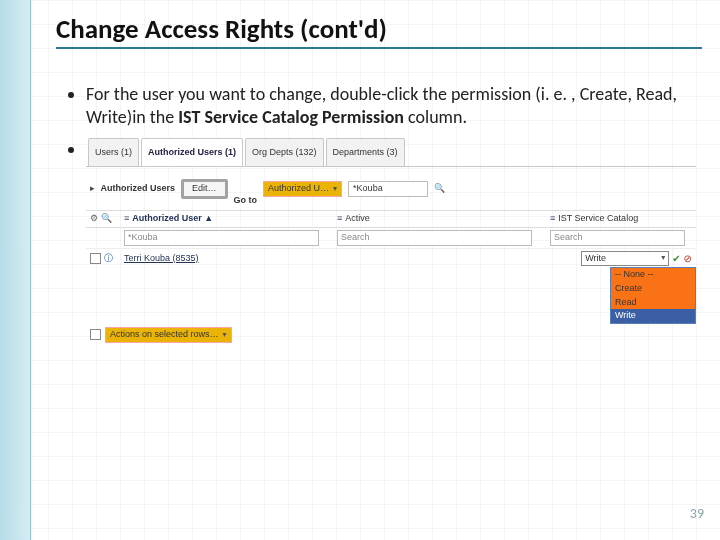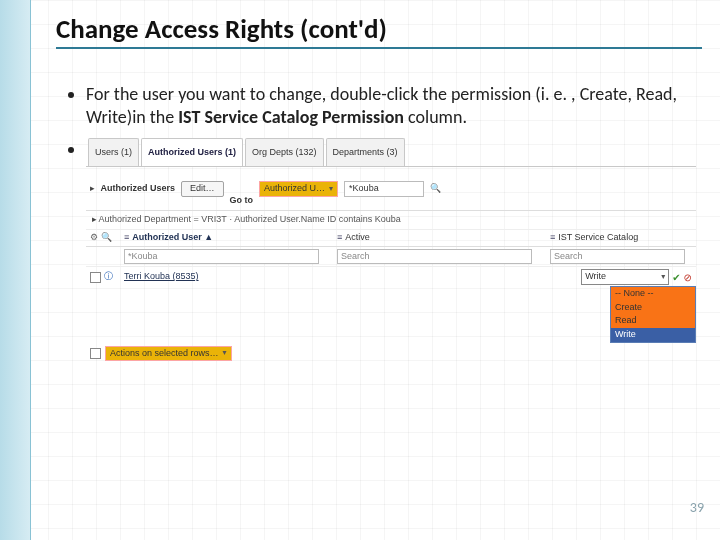--- a/index.html
+++ b/index.html
@@ -86,21 +86,21 @@
   }
   .toolbar {
     display: flex;
     align-items: center;
     gap: 6px;
     padding: 3px 4px;
     border-bottom: 1px solid #ddd;
   }
   .tri { color:#444; font-size:9px; }
   .btn-edit {
-    border: 1px solid #a3a3a3;
+    border: 3px solid #a3a3a3;
     border-radius: 2px;
     padding: 1px 8px;
     background: #f6f6f6;
   }
   .goto-lbl { font-weight: 700; margin-top: 25px; }
   .sel {
     border:1px solid #fca5a5;
     padding:1px 4px;
     background:#eab308;
     display:flex;
@@ -177,21 +177,21 @@
   .dropdown .opt.sel-opt { background:#3a5fa5; color:#fff; }
 
   .actionsrow {
     display:flex; align-items:center; gap:4px;
     padding:3px 4px;
   }
 
   .pagenum {
     position:absolute;
     right:16px;
-    bottom:24px;
+    bottom:18px;
     color:#8aa3ad;
     font-size:14px;
     z-index:2;
   }
 </style>
 </head>
 <body>
 
 <div class="grid-bg"></div>
 <div class="sidebar"></div>
@@ -221,24 +221,20 @@
           <span class="btn-edit">Edit…</span>
           <span class="goto-lbl">Go to</span>
           <span class="sel">
             <span>Authorized U…</span>
             <span class="chev">▾</span>
           </span>
           <span class="ksearch">*Kouba</span>
           <span class="mag">🔍</span>
         </div>
 
-        <div class="desc-row">
-          <span class="tri">▸ </span>
-          <span>Authorized Department = VRI3T · Authorized User.Name ID contains Kouba</span>
-        </div>
 
         <div class="colhdr">
           <div class="cell">
             <span style="color:#666;">⚙</span>
             <span class="mag">🔍</span>
           </div>
           <div class="cell">
             <span class="ham">≡</span>
             <span class="sorted">Authorized User ▲</span>
           </div>

